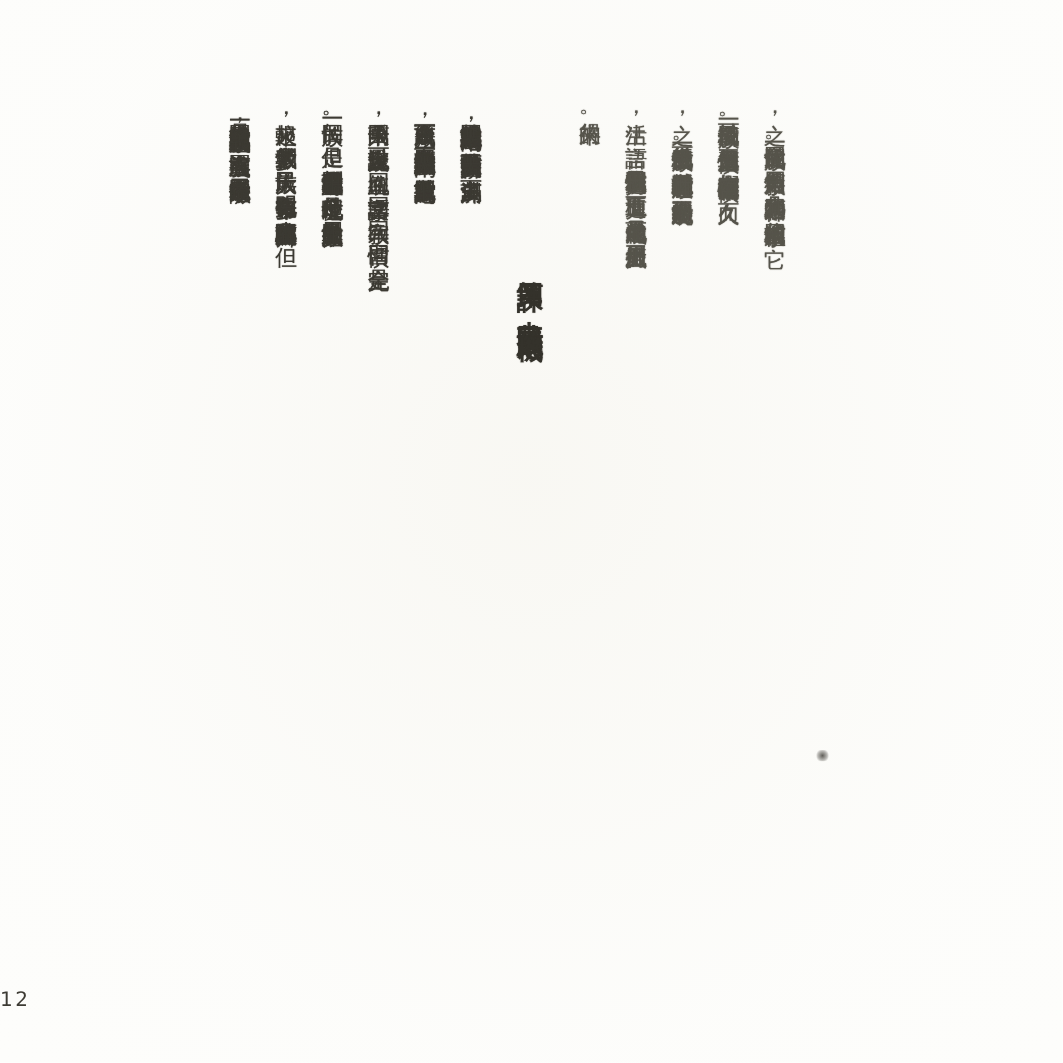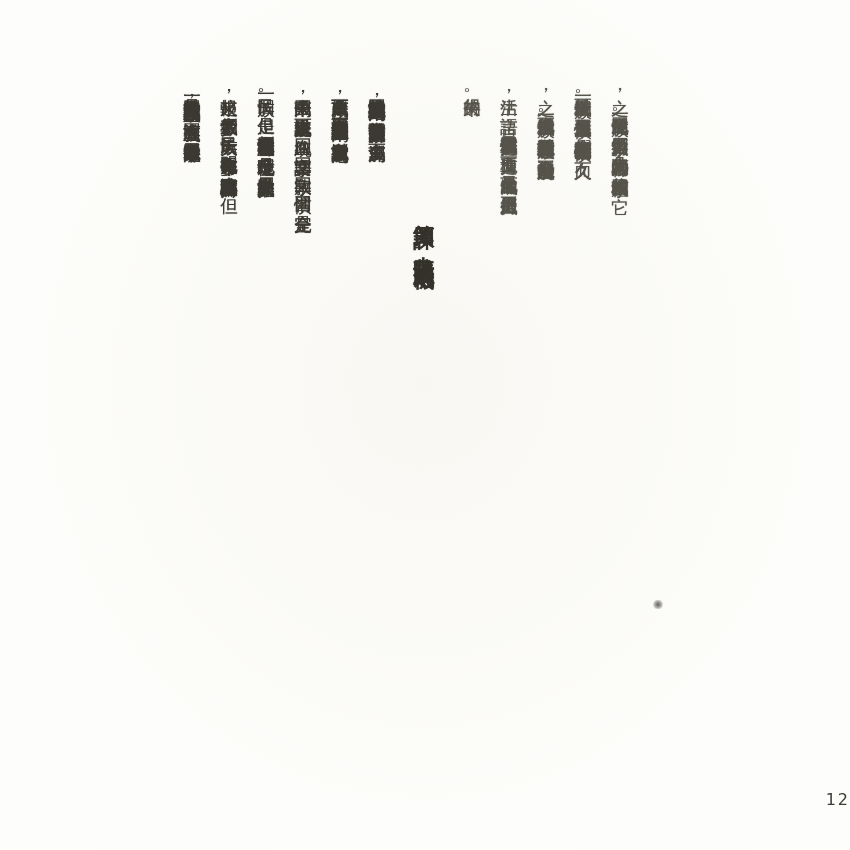--- a/index.html
+++ b/index.html
@@ -47,21 +47,21 @@
     height: 589px;
     color: #34322b;
   }
   .title-col .lesson-name {
     margin-top: 26px;           
   }
   .page-number {
     position: absolute;
     top: 790px; left: 0;
     width: 850px;
-    text-align: right;
+    text-align: left;
     font-family: "DejaVu Sans", sans-serif;
     font-size: 16px;
     letter-spacing: 2px;
     color: #3d3b34;
   }
   .smudge {
     position: absolute;
     left: 653px; top: 600px;
     width: 10px; height: 9px;
     background: radial-gradient(circle at 50% 50%, rgba(70,68,62,0.85) 0%, rgba(70,68,62,0.35) 55%, rgba(70,68,62,0) 80%);

